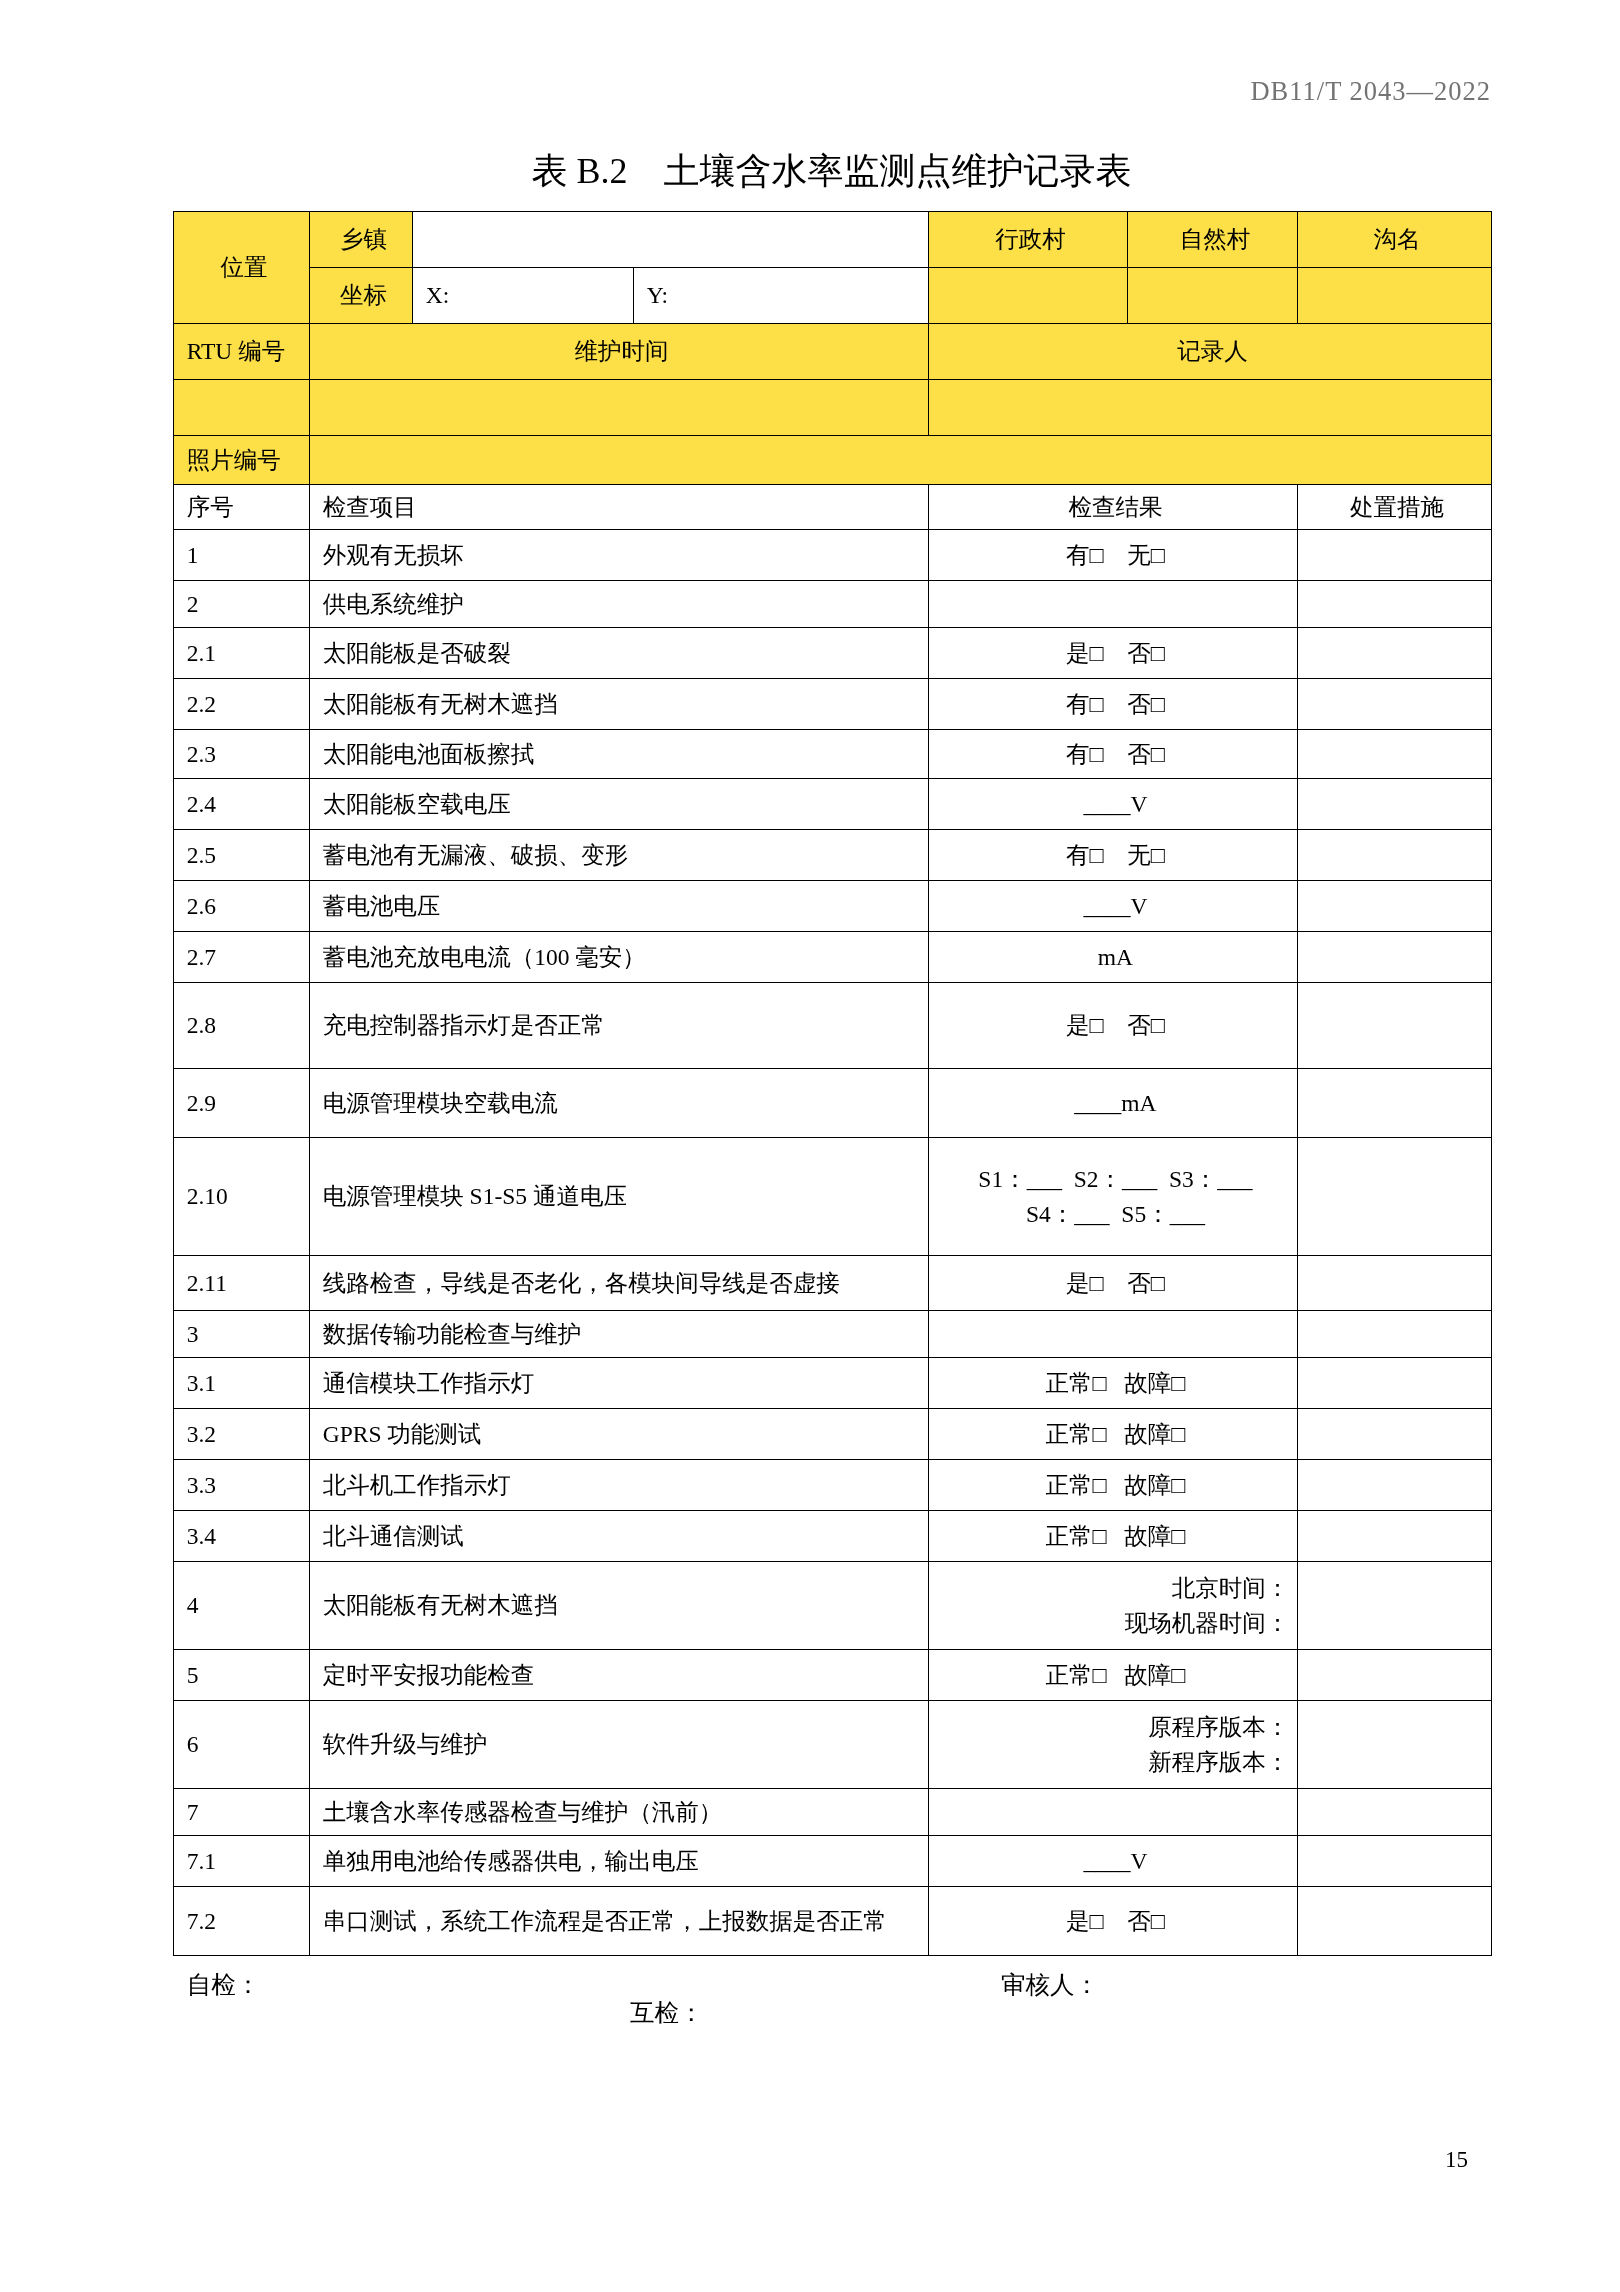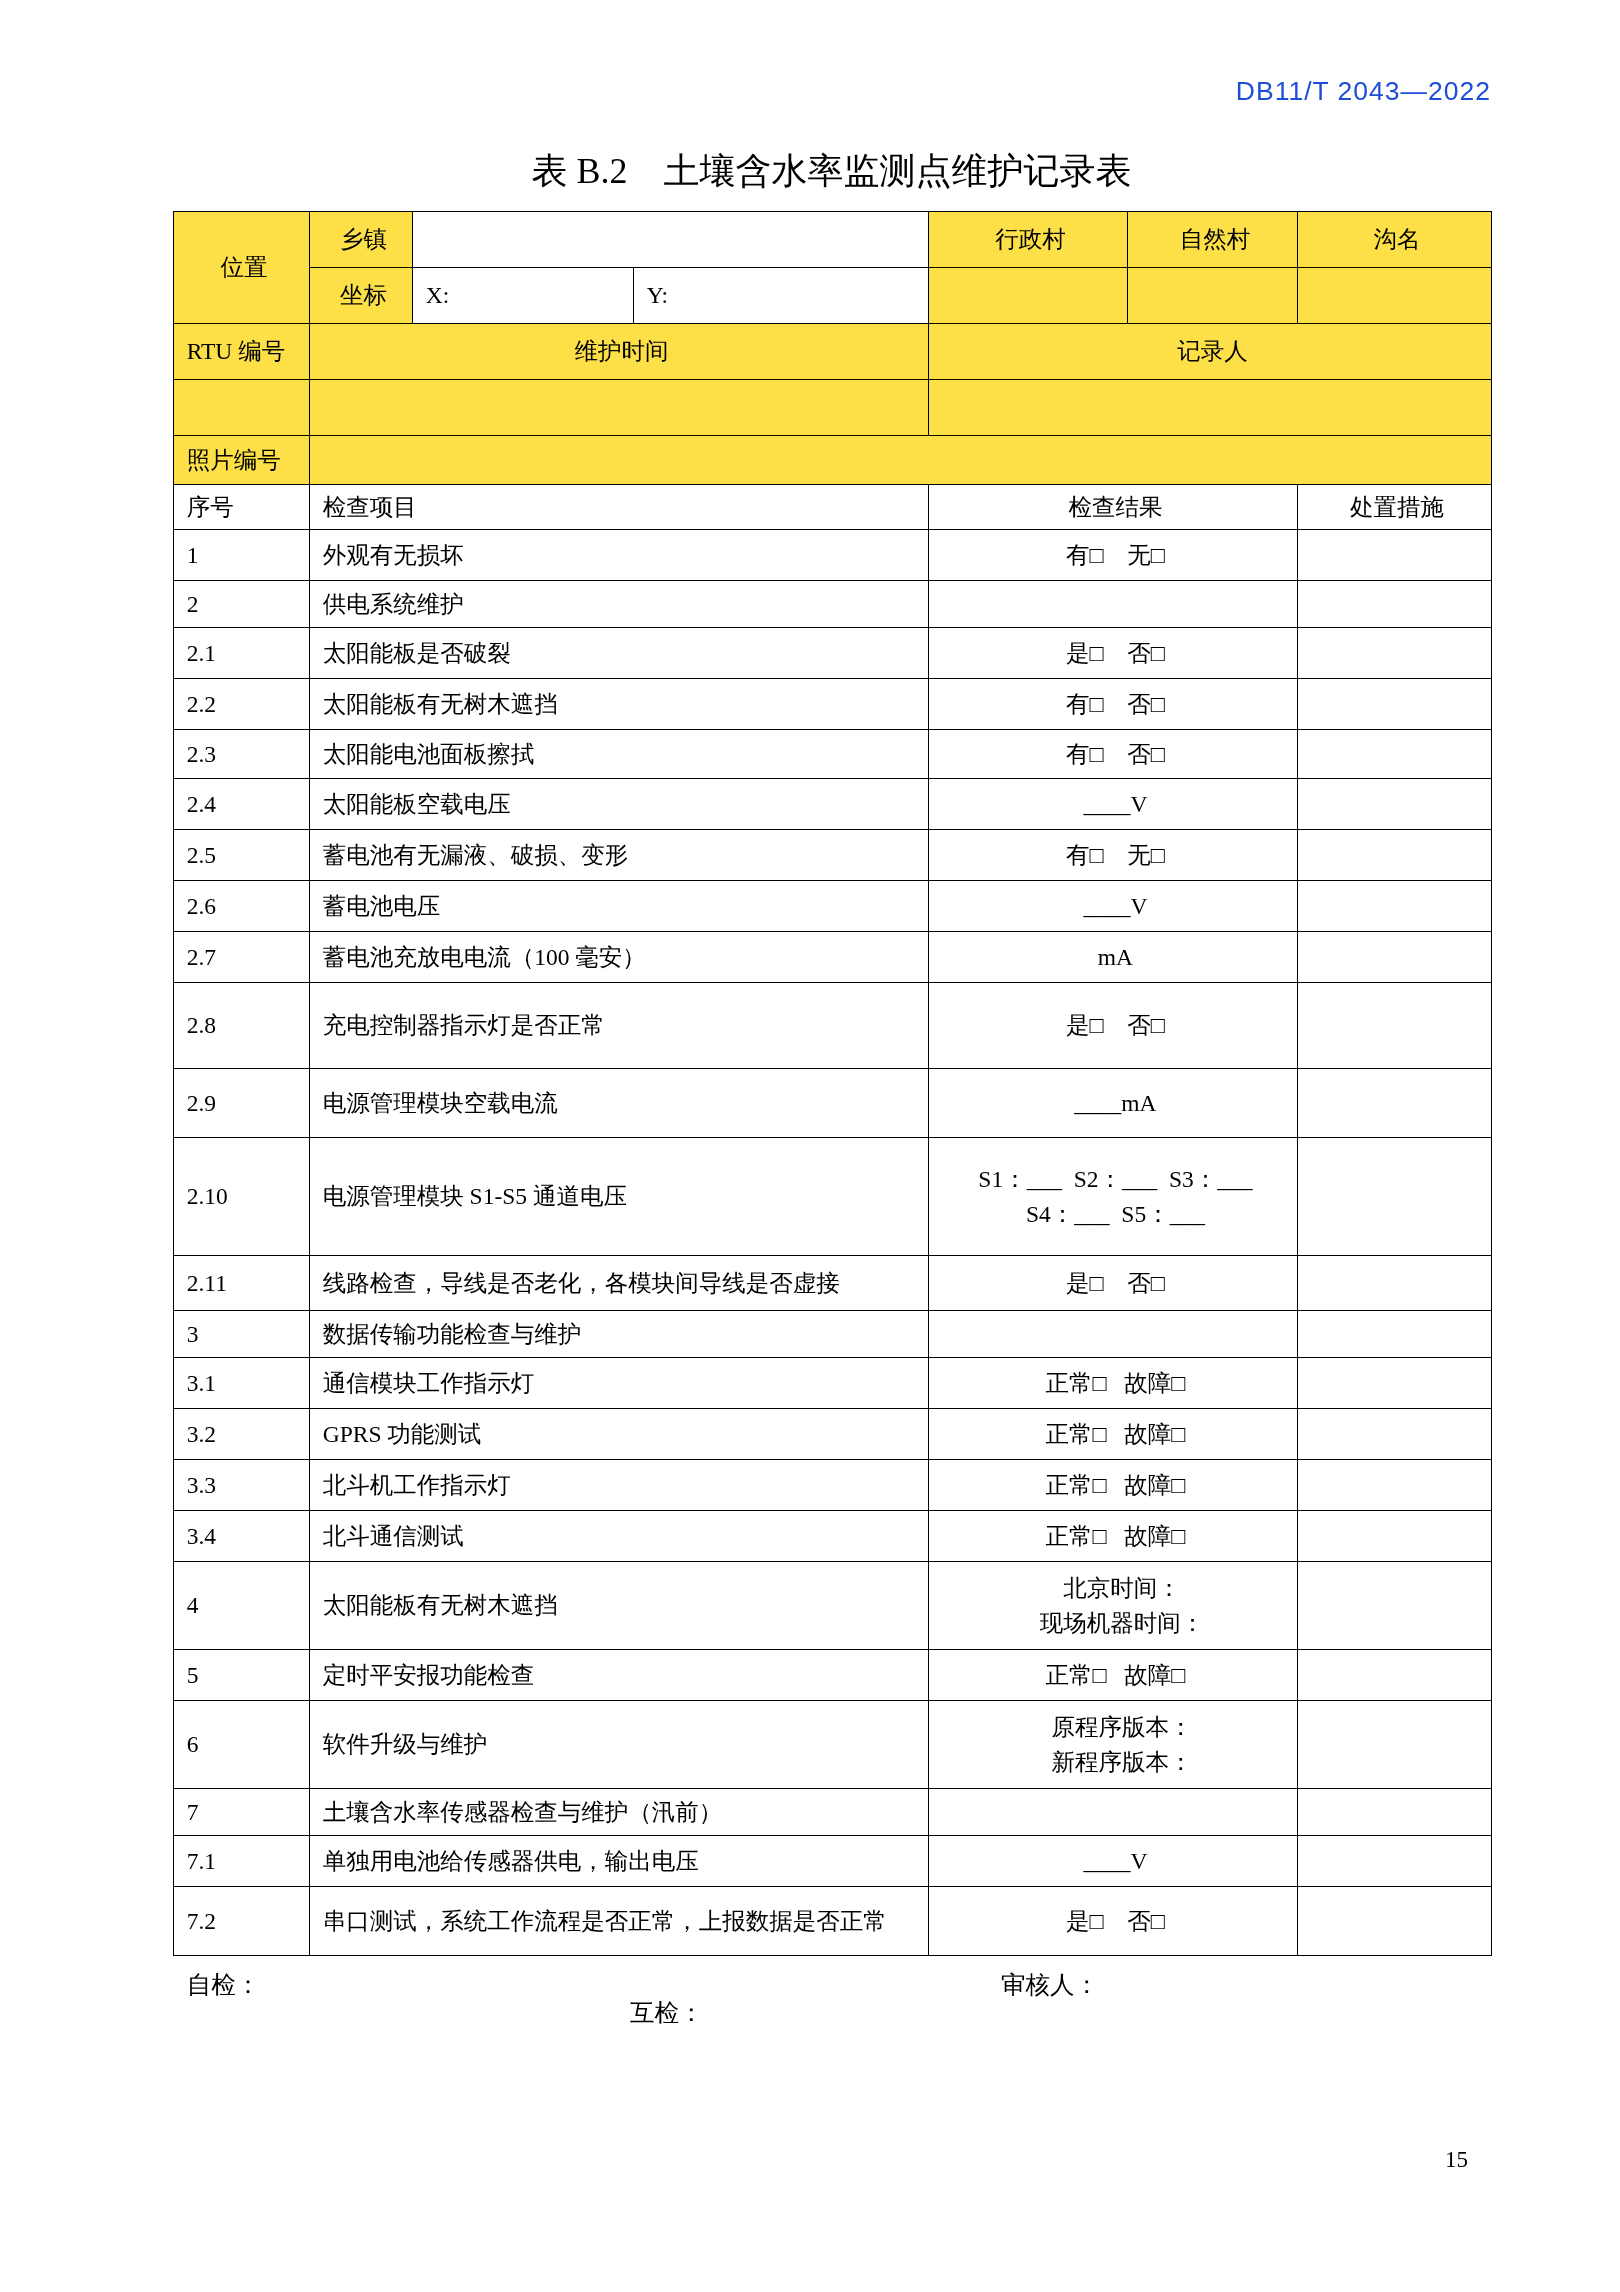--- a/index.html
+++ b/index.html
@@ -8,22 +8,22 @@
     width:1620px; height:2293px;
     font-family:"Liberation Serif","DejaVu Serif",serif;
     color:#000;
     position:relative;
   }
   .page { position:relative; width:1620px; height:2293px; background:#fff; overflow:hidden; }
 
   .doc-number {
     position:absolute; top:76px; right:129px;
     font-size:26.5px; letter-spacing:1px;
-    color:#1d4ed8;
-    font-family:Liberation Sans, sans-serif;
+    color:#737373;
+    font-family:Liberation Serif, serif;
   }
   .title {
     position:absolute; top:147px; left:173px; width:1317px;
     text-align:center; font-size:36px; font-weight:normal; white-space:pre;
   }
 
   table.record {
     position:absolute; left:173px; top:211px; width:1317px;
     border-collapse:collapse; table-layout:fixed;
     font-size:23.5px;
@@ -32,21 +32,21 @@
     border:1px solid #000;
     padding:2px 7.8px 2px 12.7px;
     vertical-align:middle;
     overflow:hidden;
     line-height:1.45;
   }
   td.g { background:#fde047; }
   td.center { text-align:center; padding-left:7.8px; }
   td.sub { padding-left:37px; }
   td.result { text-align:center; white-space:pre-wrap; padding-left:7.8px; }
-  td.result.left { text-align:center; padding-left:26px; }
+  td.result.left { text-align:right; padding-left:26px; }
 
   .sign-row {
     position:absolute; top:1968px; left:173px; width:1317px; height:39px;
     font-size:24.5px;
   }
   .sign-row .self   { position:absolute; left:13.7px;  top:0; }
   .sign-row .mutual { position:absolute; left:457px; top:0;margin-top:28px; }
   .sign-row .review { position:absolute; left:828px; top:0; }
 
   .page-number {

